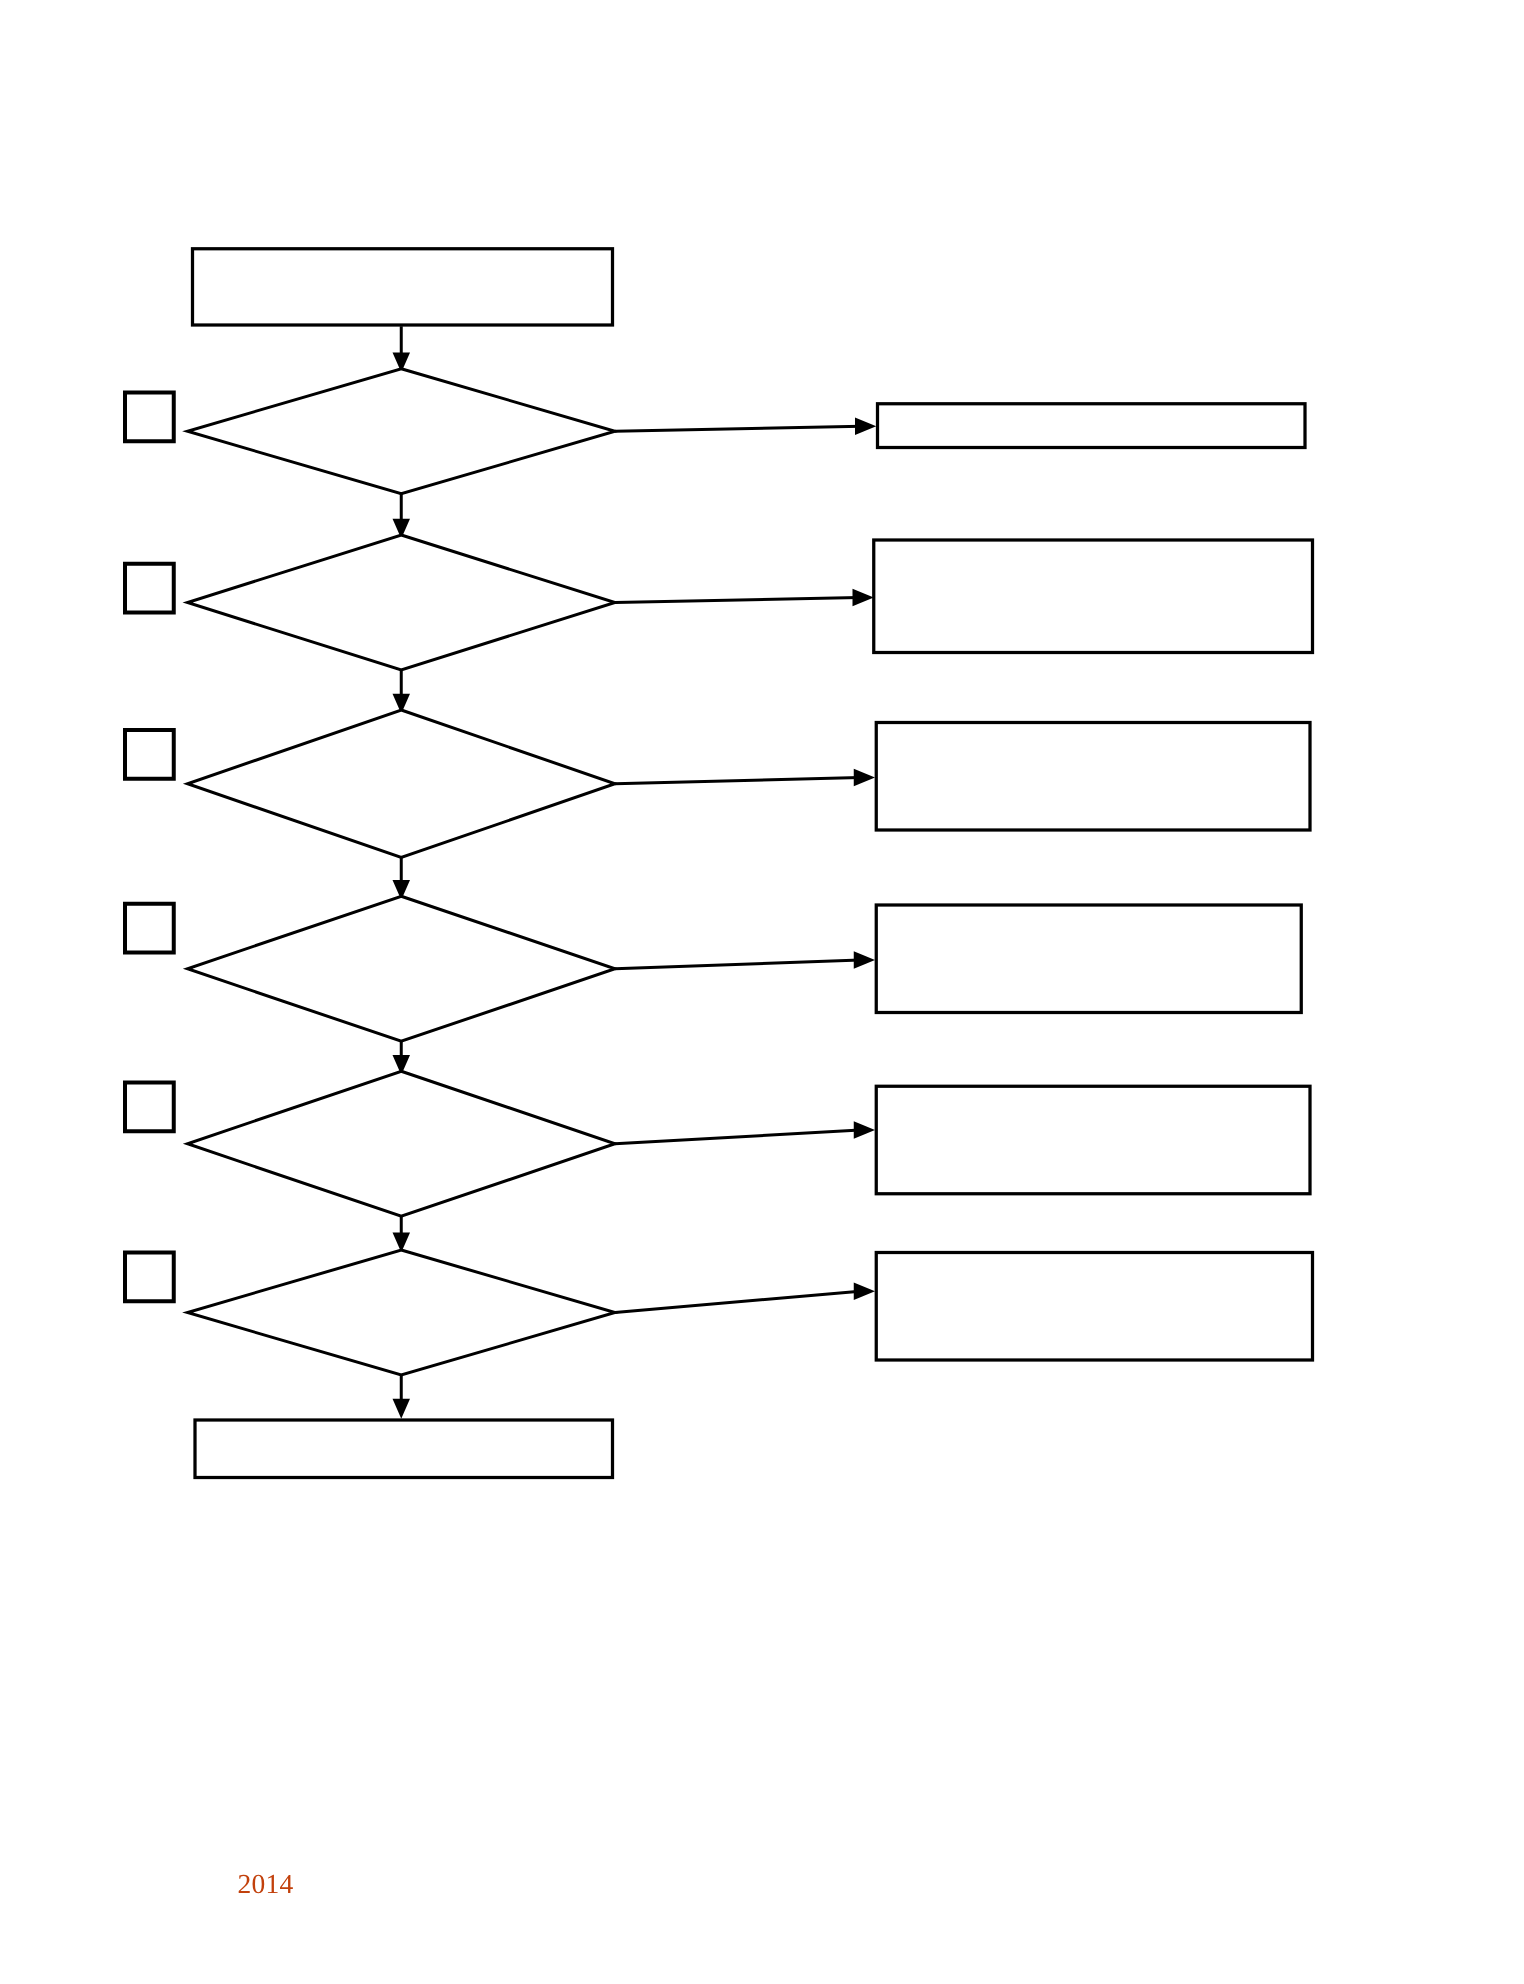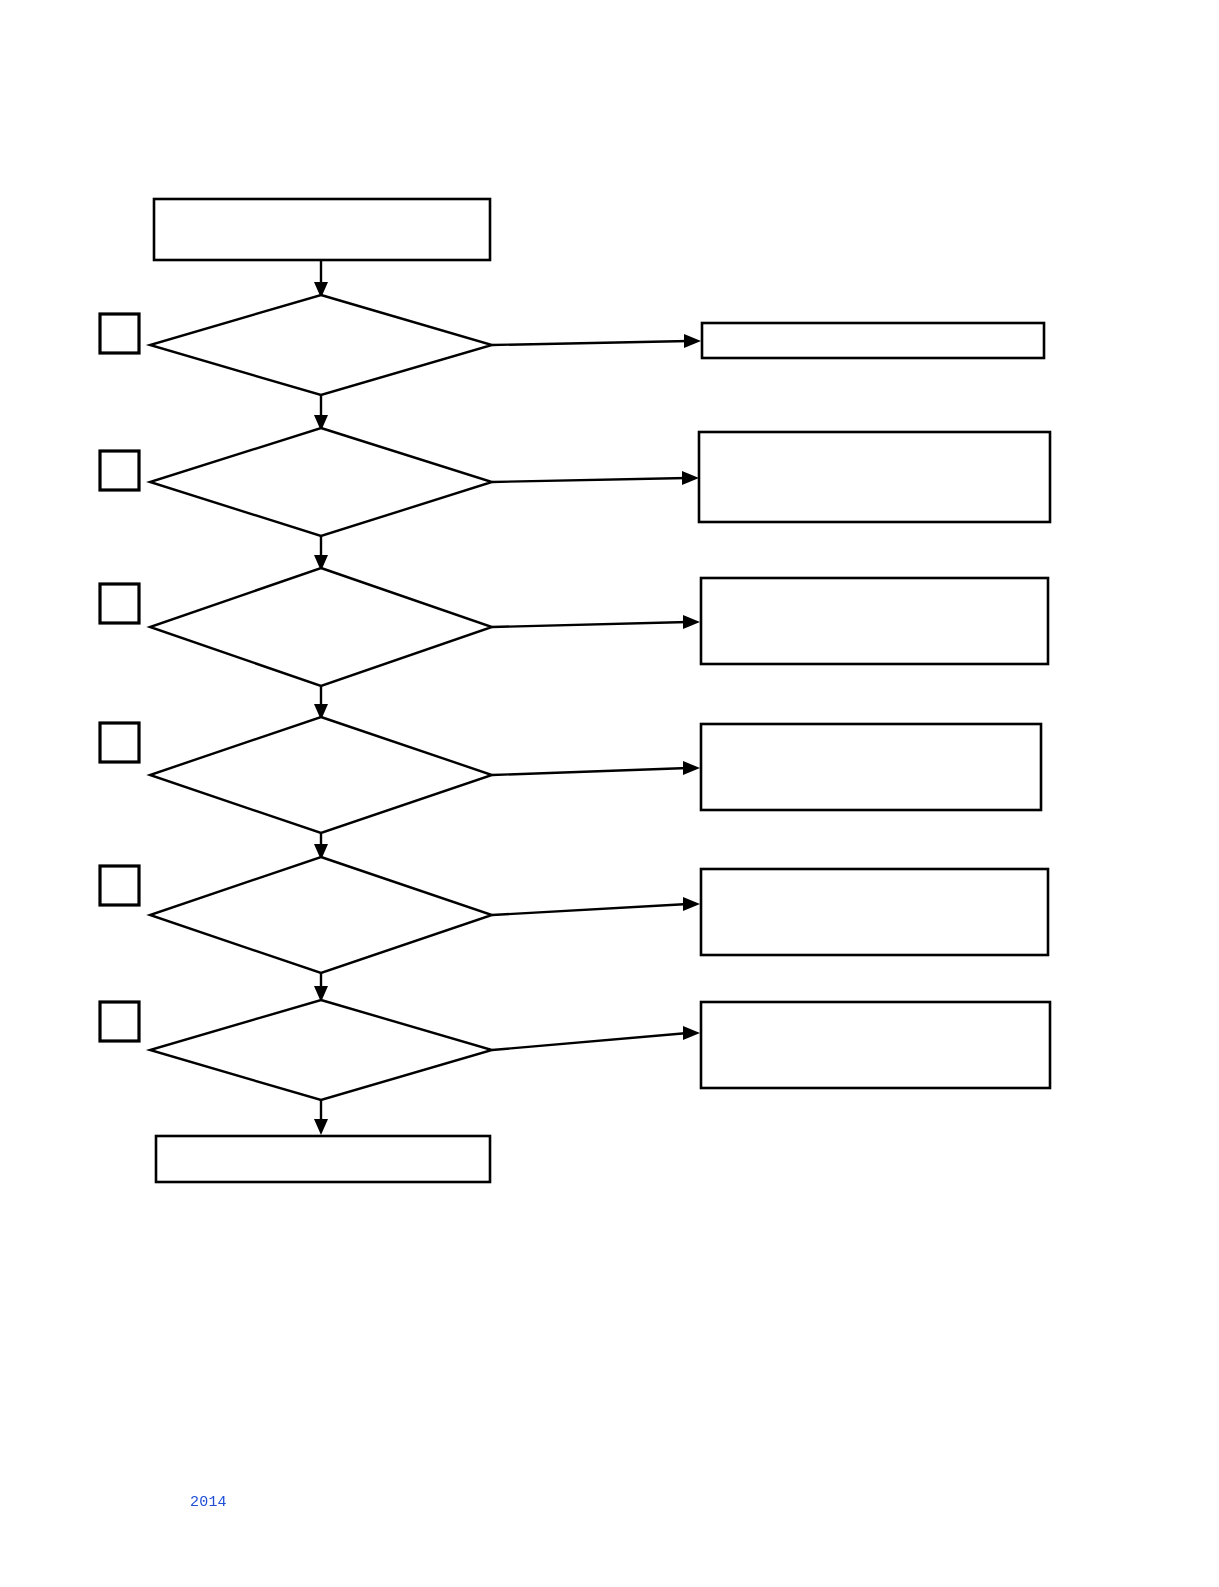--- a/index.html
+++ b/index.html
@@ -53,23 +53,23 @@
     fill: #000000;
     stroke: none;
   }
   .node-label {
     font-family: "Liberation Sans", sans-serif;
     font-size: 15px;
     fill: #1a1a1a;
   }
   .footer-text {
     position: absolute;
-    font-family: Liberation Mono, monospace;
-    font-size: 15px;
-    color: #1d4ed8;
+    font-family: Liberation Serif, serif;
+    font-size: 22px;
+    color: #c2410c;
     white-space: nowrap;
     letter-spacing: 0.2px;
   }
 </style>
 </head>
 <body>
 
 <div id="page">
 
   <svg id="diagram-svg" viewBox="0 0 1219 1587" xmlns="http://www.w3.org/2000/svg">

